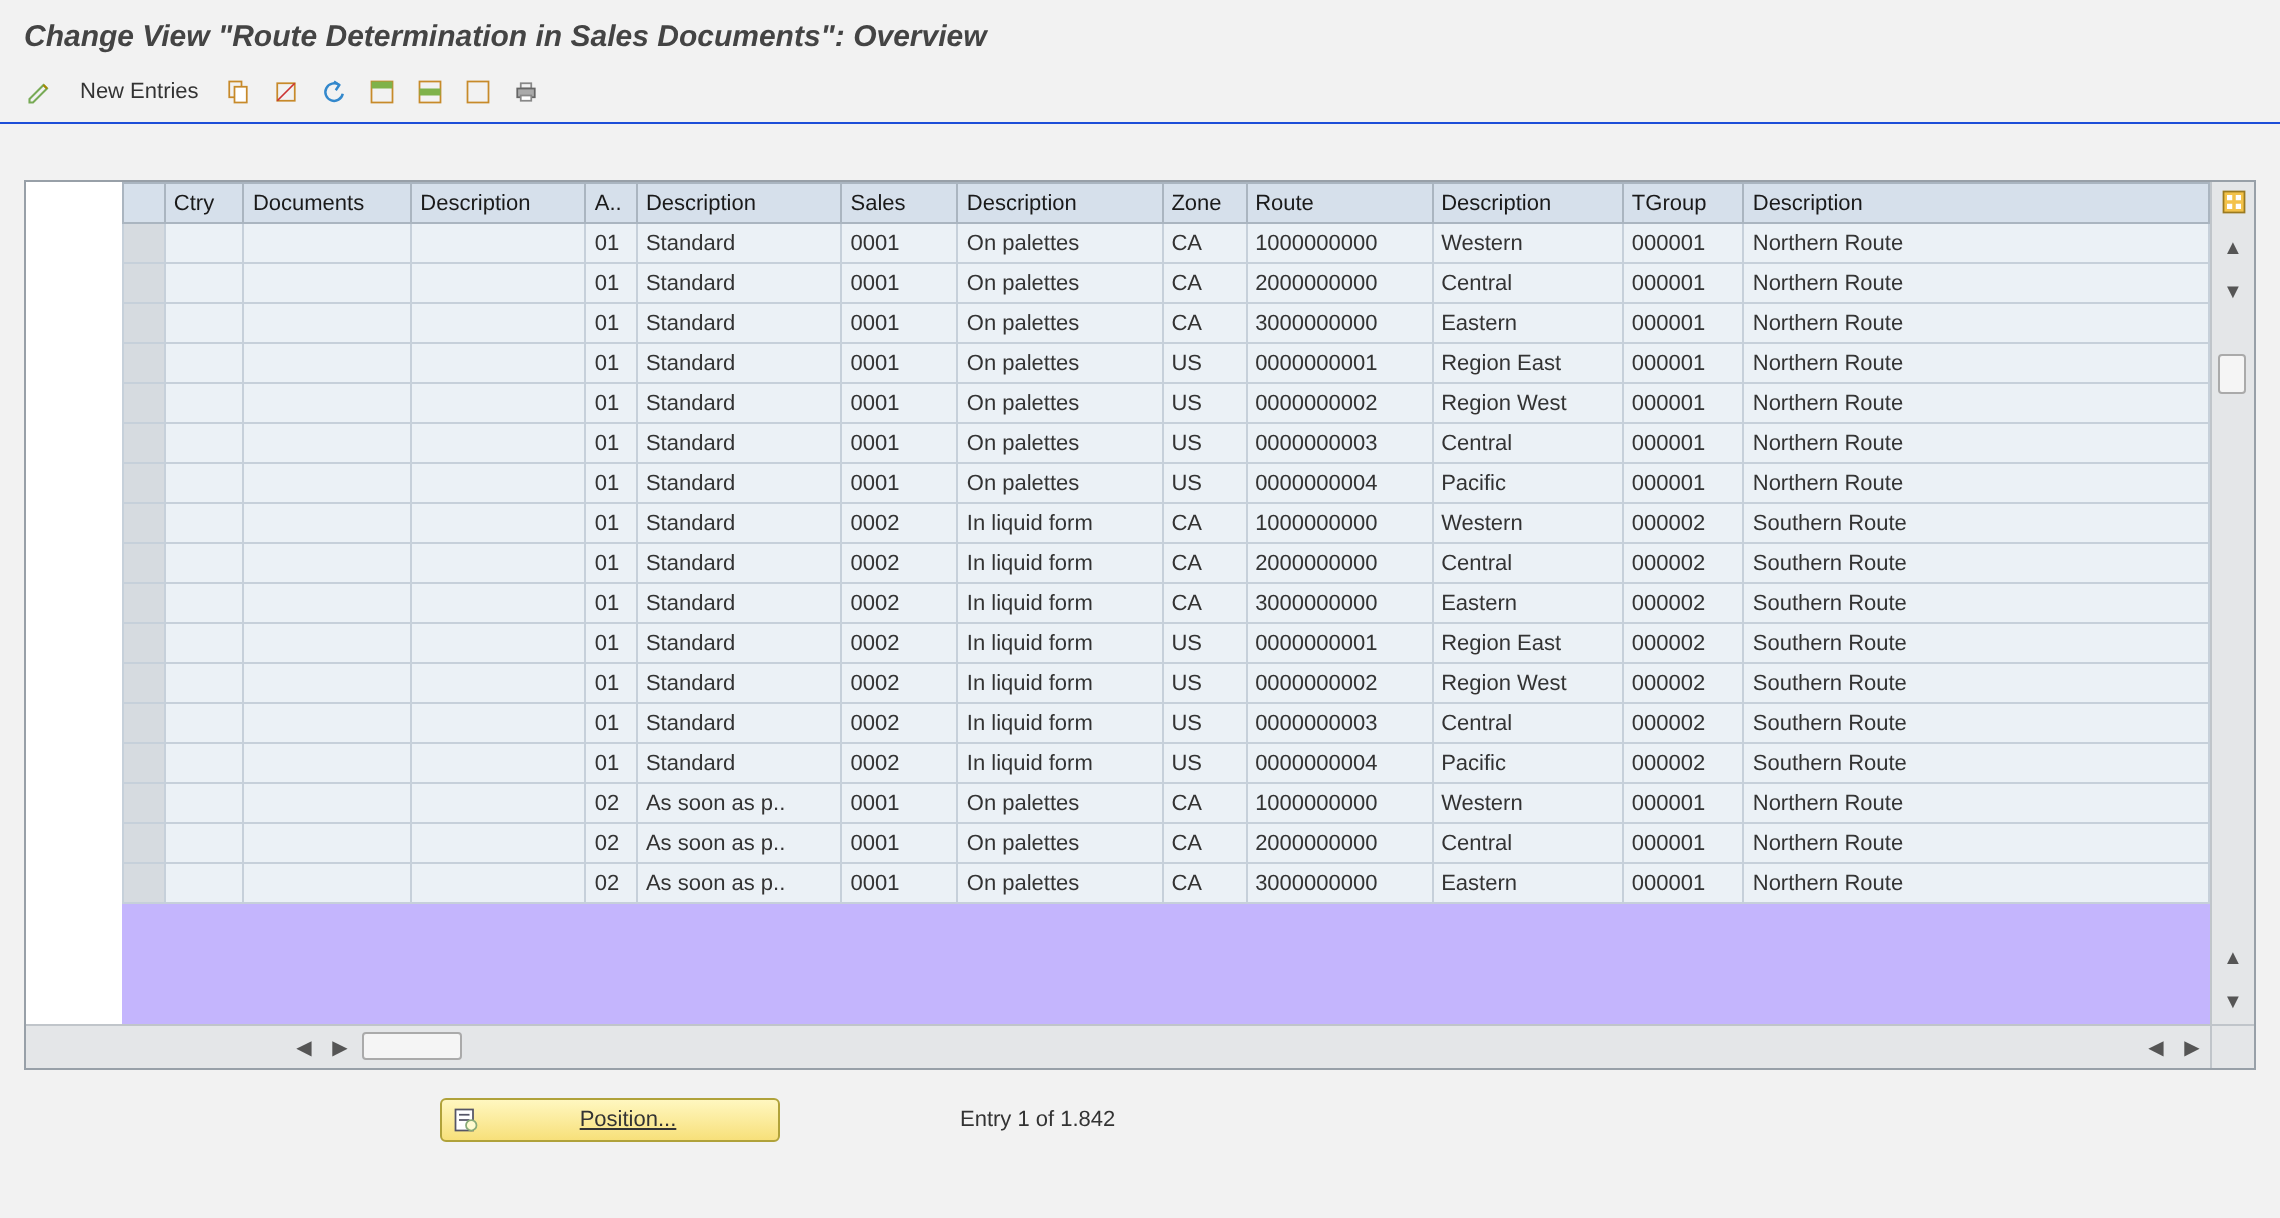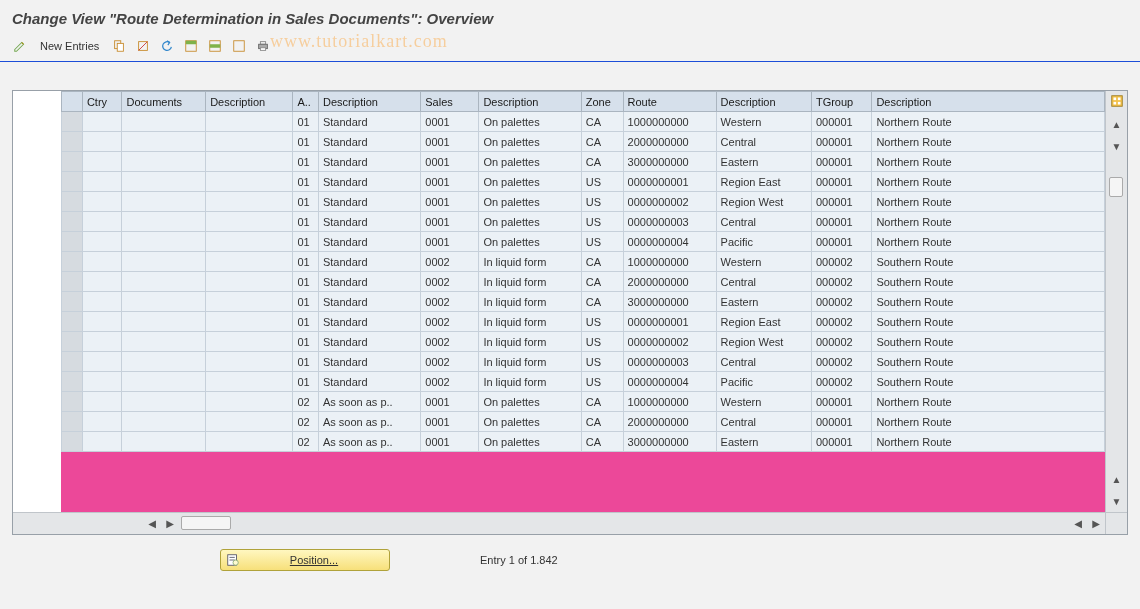--- a/index.html
+++ b/index.html
@@ -61,21 +61,21 @@
     margin: 28px 12px 0 12px;
     border: 1px solid #98a0a8;
     background: #fff;
     position: relative;
     height: 445px;
   }
   .table-scroll {
     position: absolute;
     top: 0; left: 0; right: 22px; bottom: 22px;
     overflow: hidden;
-    background: #ec4899;
+    background: #c4b5fd;
     margin-left: 48px;
   }
   table.grid {
     border-collapse: collapse;
     width: 100%;
     table-layout: fixed;
   }
   table.grid th {
     background: #d6e0eb;
     border: 1px solid #aab5c0;
@@ -243,21 +243,20 @@
         <rect x="2" y="2" width="12" height="12" fill="none" stroke="#c78a2a"></rect>
       </svg>
   </span>
   <span class="tb-btn">
     <svg class="ico" viewBox="0 0 16 16">
         <rect x="5" y="3" width="6" height="3" fill="none" stroke="#888"></rect>
         <rect x="3" y="6" width="10" height="5" fill="#aaa" stroke="#666"></rect>
         <rect x="5" y="10" width="6" height="3" fill="#fff" stroke="#888"></rect>
       </svg>
   </span>
-  <span class="watermark">www.tutorialkart.com</span>
 </div>
 
 <div class="table-frame">
   <div class="table-scroll">
     <table class="grid">
       <thead>
         <tr>
           <th class="rowsel"></th>
           <th class="c-ctry">Ctry</th>
           <th class="c-dz">Documents</th>

